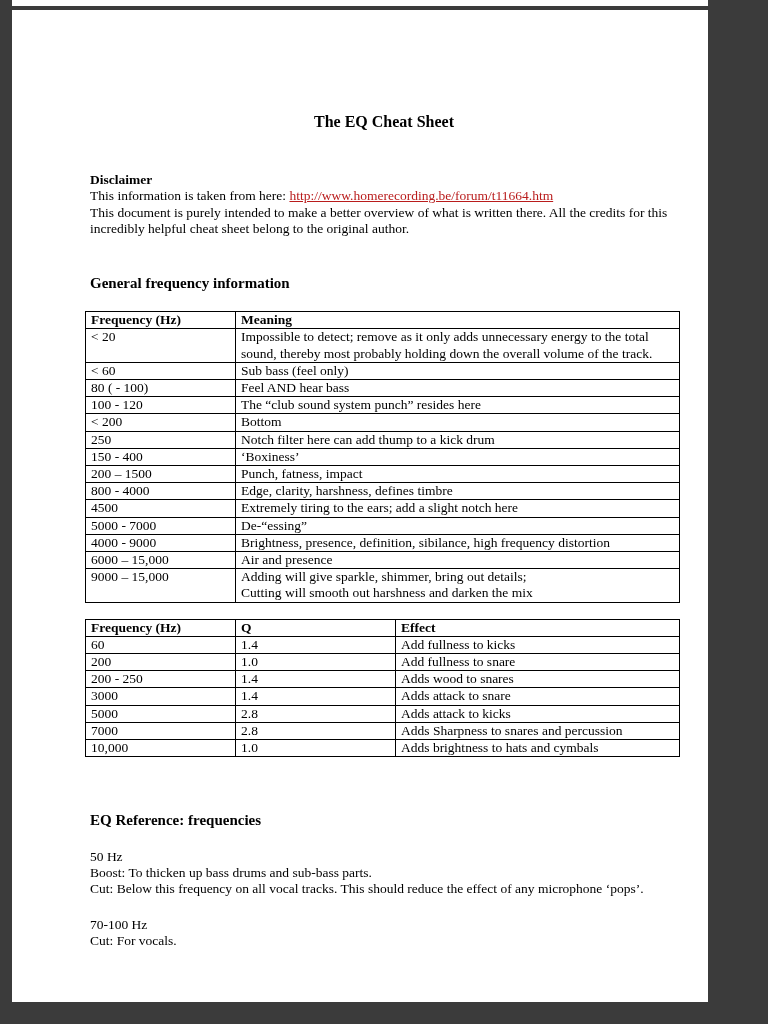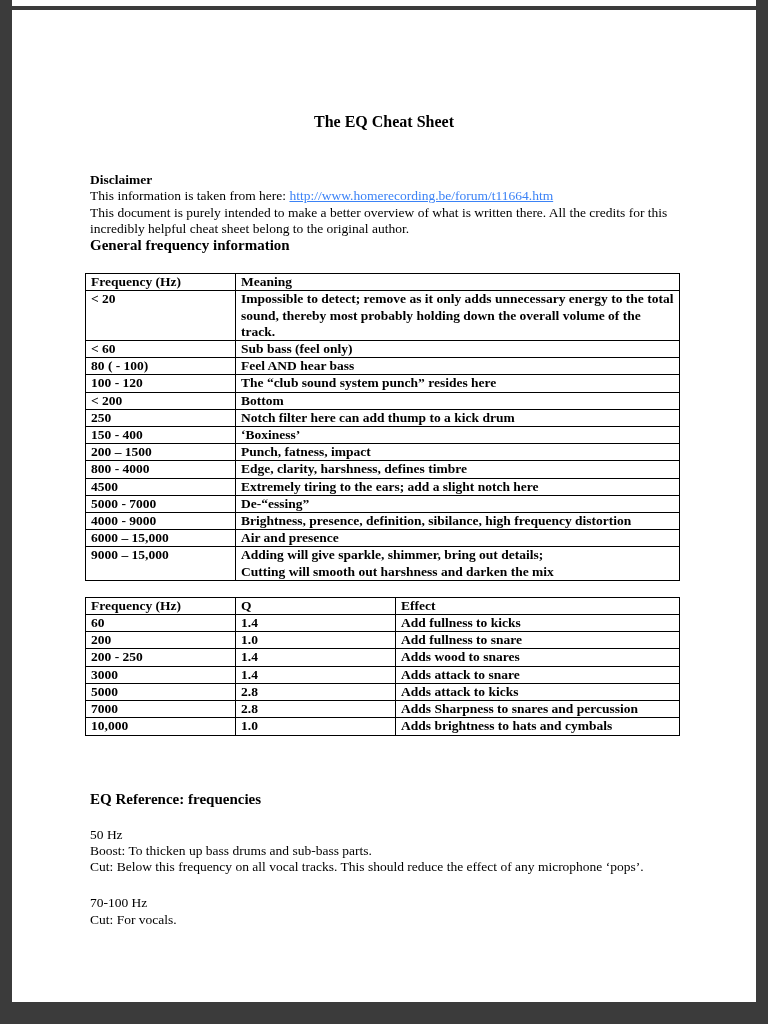--- a/index.html
+++ b/index.html
@@ -6,21 +6,21 @@
     margin: 0;
     padding: 0;
     width: 768px;
     height: 1024px;
     background: #3b3b3b;
     font-family: "Liberation Serif", serif;
     color: #000;
   }
   .viewer {
     position: relative;
-    width: 768px;
+    width: 708px;
     height: 1024px;
     overflow: hidden;
   }
   .prev-page-sliver {
     position: absolute;
     left: 12px;
     top: 0;
     width: 744px;
     height: 6px;
     background: #ffffff;
@@ -45,48 +45,48 @@
     text-align: center;
     margin: 0 0 0 0;
   }
   .disclaimer {
     margin-top: 42px;
   }
   .disclaimer-heading {
     font-weight: bold;
   }
   .link {
-    color: #3b82f6;
+    color: #b91c1c;
     text-decoration: underline;
     cursor: pointer;
   }
   .section-heading {
     font-size: 15px;
     font-weight: bold;
     margin: 0;
   }
-  .section-heading.general { }
+  .section-heading.general { margin-top: 38px; }
   .section-heading.reference { margin-top: 55px; }
   table {
     border-collapse: collapse;
     width: 595px;
     margin-left: -5px;
     table-layout: fixed;
     border-radius: 27px;
   }
   .table1 { margin-top: 20px; }
   .table2 { margin-top: 16px; }
   th, td {
     border: 1px solid #000;
     padding: 0 5px;
     font-size: 13.5px;
     line-height: 16.2px;
     text-align: left;
     vertical-align: top;
-    font-weight: bold;
+    font-weight: normal;
     overflow: hidden;
   }
   th { font-weight: bold; }
   .col-freq { width: 150px; }
   .col-q { width: 160px; }
   td.multiline { white-space: pre-line; }
   .ref-entry { margin-top: 20px; }
   .ref-entry-title { font-weight: normal; }
   .ref-line { margin: 0; }
   .uline { }

